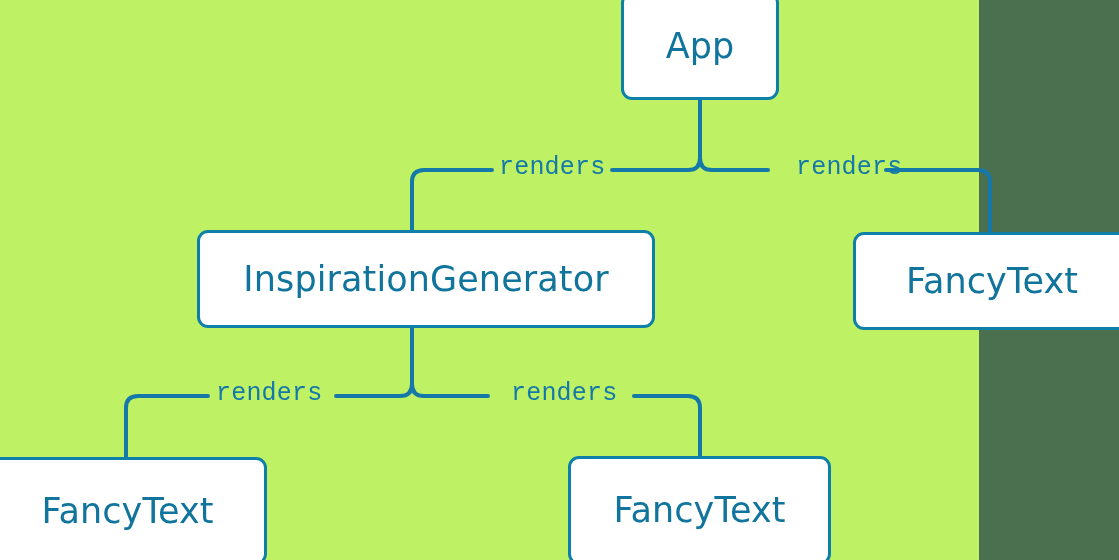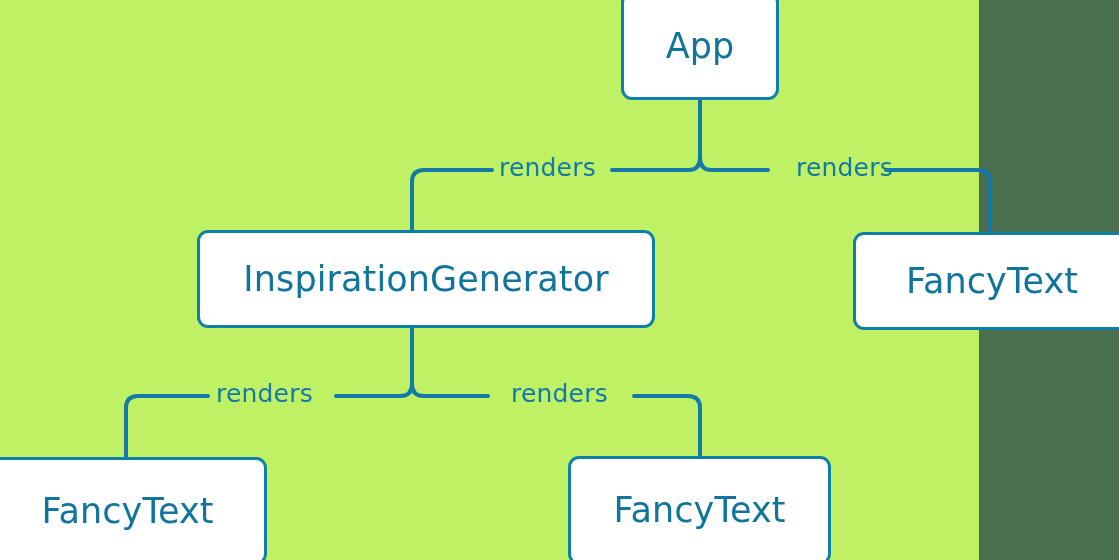--- a/index.html
+++ b/index.html
@@ -51,20 +51,21 @@
   }
   .edge-label {
     position: absolute;
     color: #1479a8;
     font-size: 25px;
     font-weight: 500;
     letter-spacing: 0.2px;
     white-space: nowrap;
     z-index: 3;
     line-height: 1;
+    font-family: Liberation Mono, monospace;
   }
 </style>
 </head>
 <body>
 
 <div id="diagram-root">
 
   <svg class="edge-layer" viewBox="0 0 1119 560" width="1119" height="560" xmlns="http://www.w3.org/2000/svg">
     <g fill="none" stroke="#1479a8" stroke-width="4" stroke-linecap="round" stroke-linejoin="round">
 

